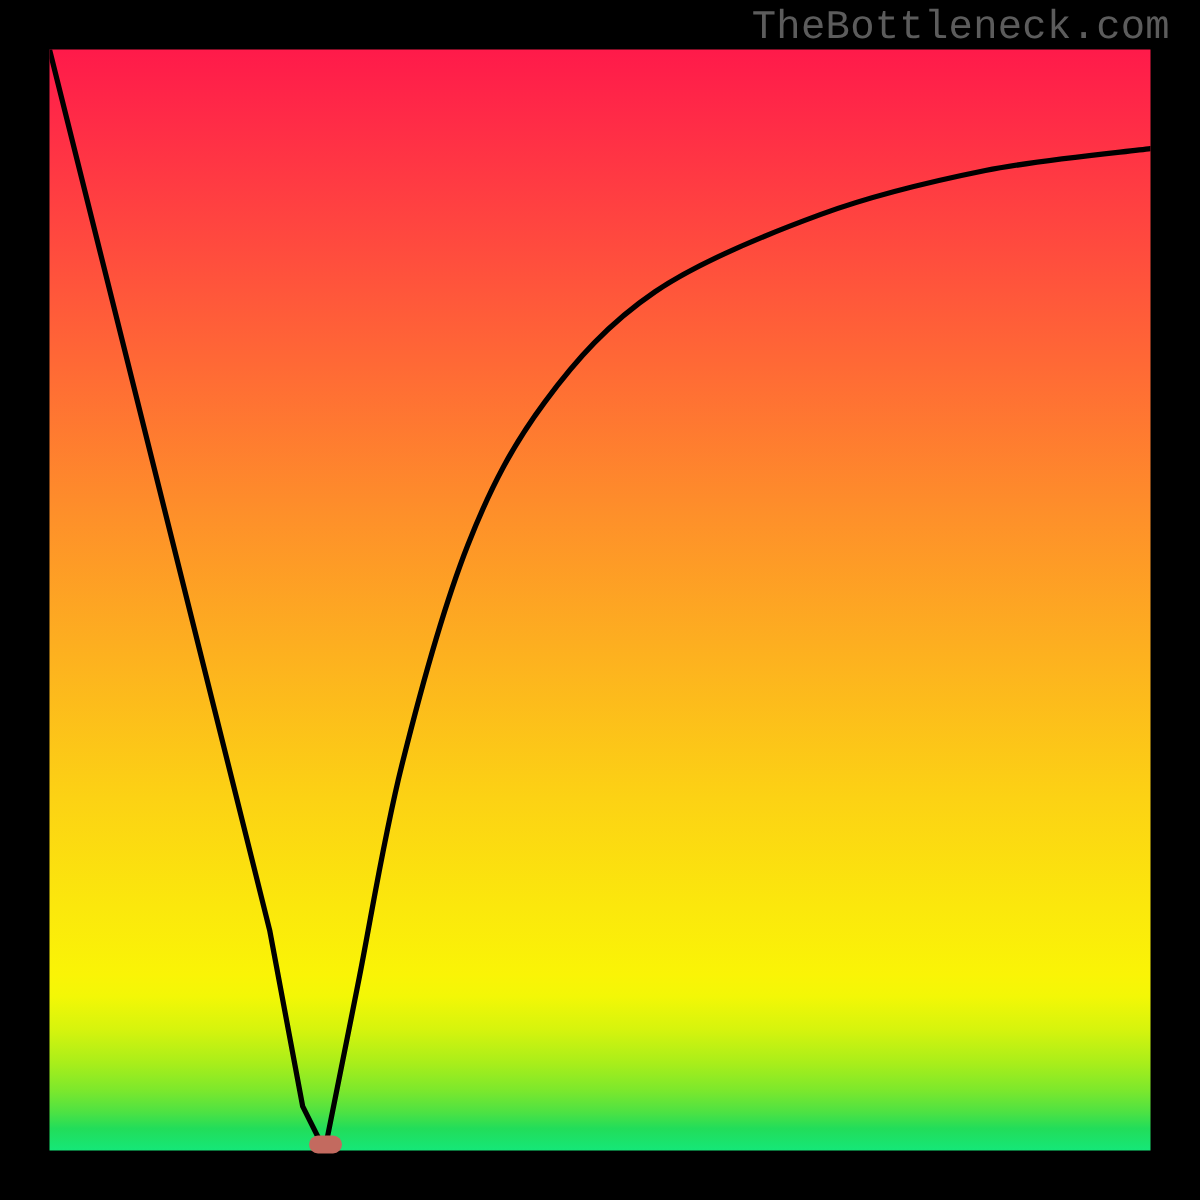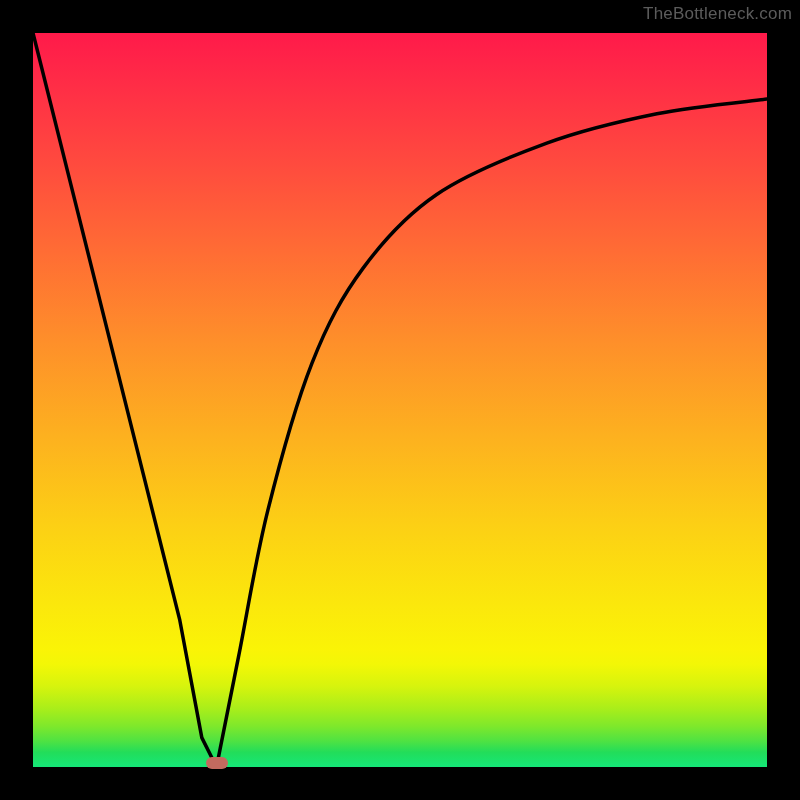--- a/index.html
+++ b/index.html
@@ -39,26 +39,26 @@
       #aaee1a 92%,
       #7de82c 94.5%,
       #4ee243 96.5%,
       #22dd5a 98%,
       #15e778 100%
     );
   }
   .watermark {
     position: absolute;
     top: 4px;
-    right: 8px;
+    right: 20px;
     color: #5c5c5c;
-    font-size: 17px;
+    font-size: 27px;
     font-weight: 500;
     letter-spacing: 0.2px;
-    font-family: Liberation Sans, sans-serif;
+    font-family: Liberation Mono, monospace;
   }
   svg.curve {
     position: absolute;
     left: 0;
     top: 0;
     width: 734px;
     height: 734px;
     pointer-events: none;
   }
   .marker {

